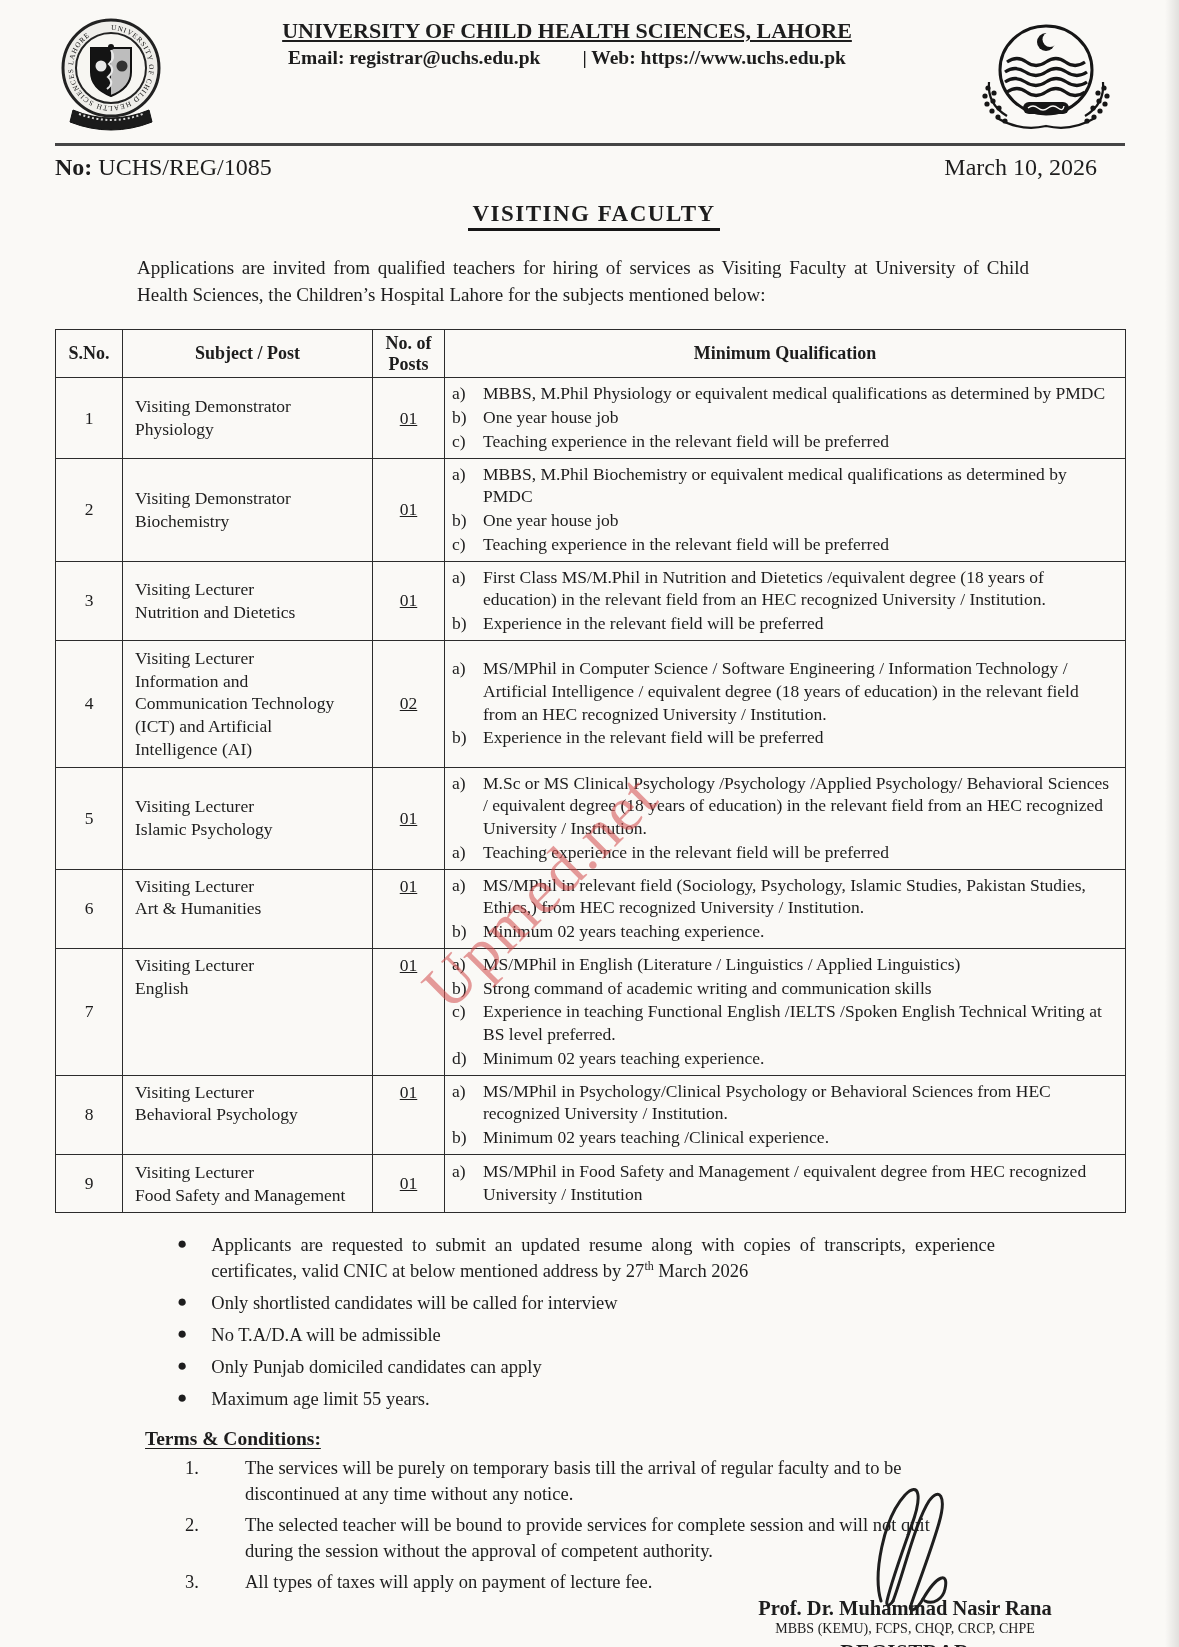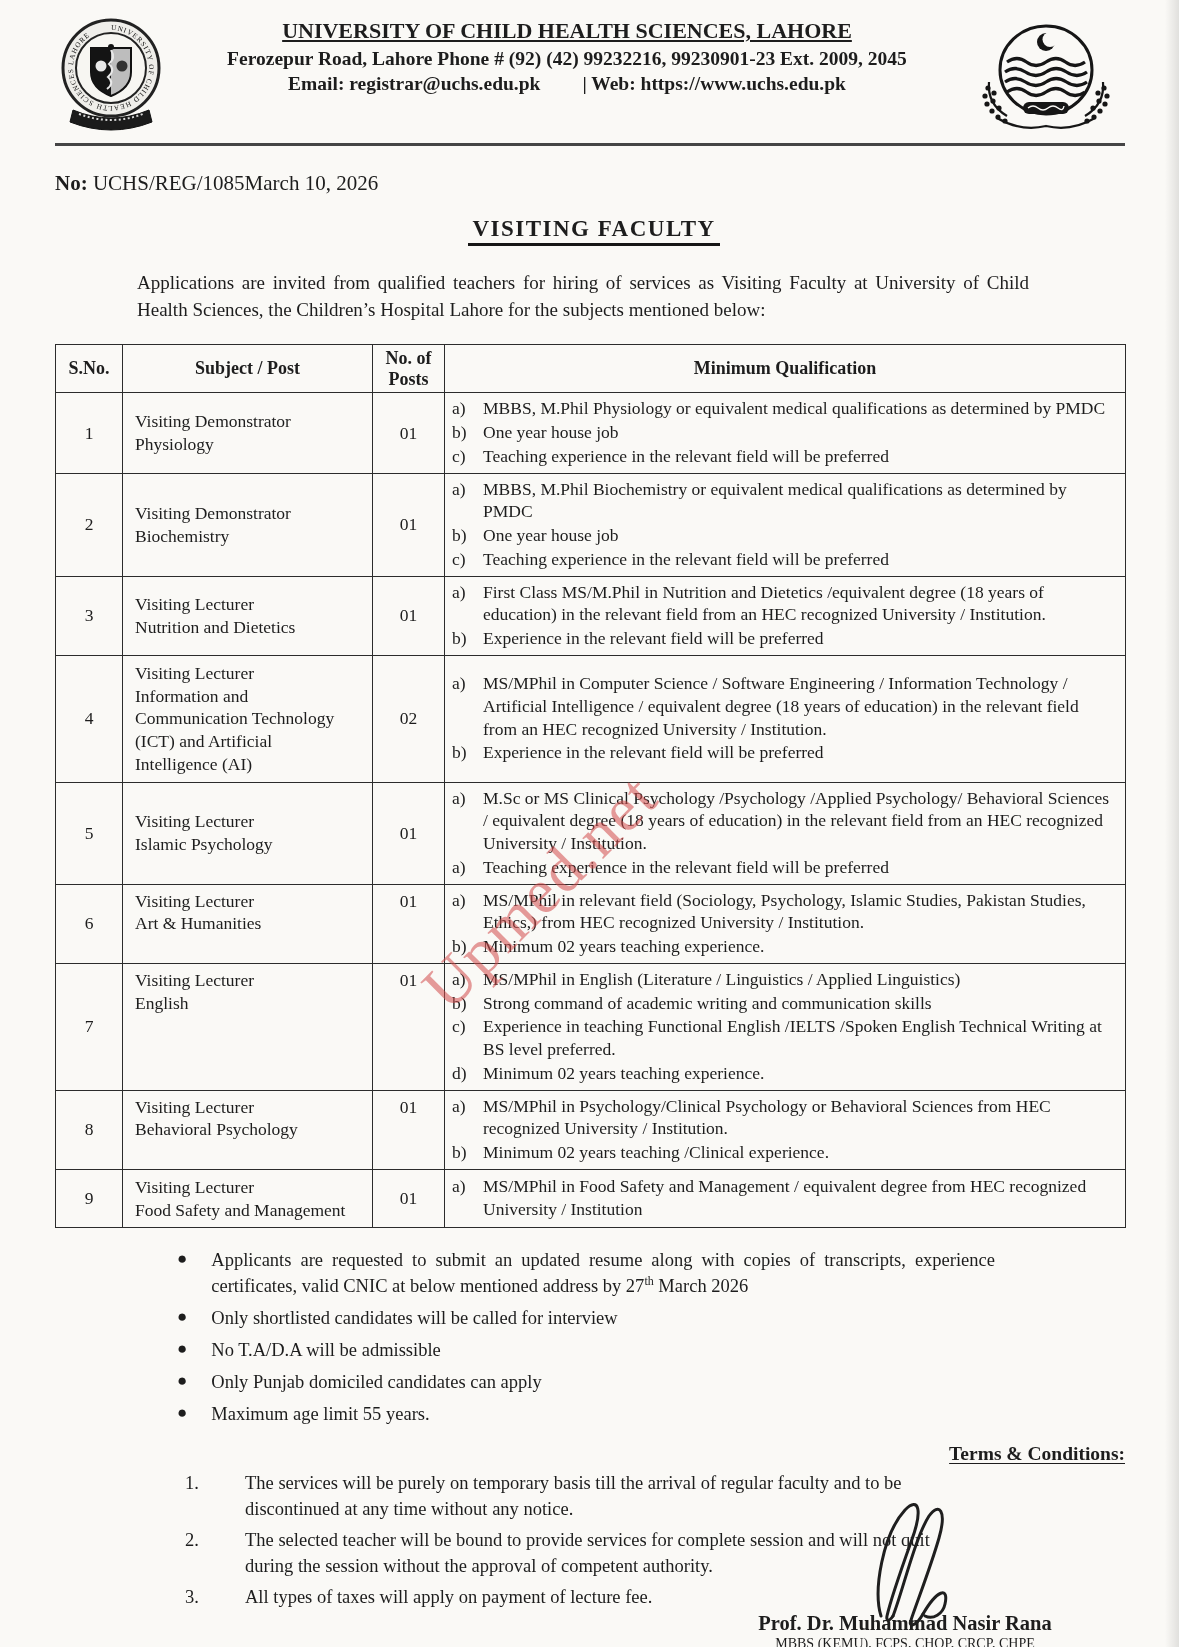--- a/index.html
+++ b/index.html
@@ -19,56 +19,56 @@
   .logo-right{width:158px;height:120px;flex:0 0 auto;margin-top:4px;}
   .hdr-center{flex:1;text-align:center;padding-top:4px;}
   .hdr-office{font-size:27px;font-weight:bold;letter-spacing:.5px;}
   .hdr-univ{font-size:22px;font-weight:bold;margin-top:0;text-decoration:underline;}
   .hdr-phone{font-size:19.5px;font-weight:bold;margin-top:4px;}
   .hdr-emailweb{font-size:19.5px;font-weight:bold;margin-top:3px;
     display:flex;justify-content:center;gap:42px;}
   .divider{border-top:3px solid #454545;margin-top:5px;}
 
   
-  .ref-row{display:flex;justify-content:flex-start;align-items:baseline;
-    font-size:21px;margin-top:25px;}
+  .ref-row{display:flex;justify-content:space-between;align-items:baseline;
+    font-size:24px;margin-top:8px;}
   .ref-no b{font-weight:bold;}
   .ref-date{margin-right:28px;}
 
   
   .title-wrap{text-align:center;margin-top:20px;}
   .title{display:inline-block;font-size:23px;font-weight:bold;letter-spacing:1.5px;
     border-bottom:3px solid #161616;padding:0 4px 1px 4px;margin-left:8px;}
   .intro{margin:24px 96px 0 82px;font-size:19px;line-height:1.42;text-align:justify;}
 
   
   table.fac{border-collapse:collapse;margin-top:20px;width:1070px;table-layout:fixed;}
   table.fac th,table.fac td{border:1.7px solid #2c2c2c;}
   table.fac th{font-size:18px;font-weight:bold;text-align:center;padding:3px 2px;line-height:1.15;}
   col.c1{width:67px;} col.c2{width:250px;} col.c3{width:72px;} col.c4{width:681px;}
   td{font-size:17.5px;line-height:1.3;}
   td.c-sno{text-align:center;vertical-align:middle;}
   td.c-subject{vertical-align:middle;padding:6px 6px 6px 12px;}
-  td.c-posts{text-align:center;vertical-align:middle;}
+  td.c-posts{text-align:center;vertical-align:middle;text-decoration:underline;}
   td.c-qual{vertical-align:middle;padding:3px 8px 4px 7px;}
   tr.top td.c-subject,tr.top td.c-posts{vertical-align:top;padding-top:5px;}
   .qual{display:flex;gap:7px;margin:1px 0;}
   .qual .lbl{flex:0 0 24px;}
   .qual .txt{flex:1;}
 
   
   .notes{margin:20px 130px 0 122px;}
   .note{display:flex;gap:24px;font-size:18.5px;line-height:1.35;margin-bottom:7px;}
   .note .dot{flex:0 0 10px;font-size:17px;}
   .note .body{flex:1;text-align:justify;}
   sup{font-size:12px;}
 
   
-  .terms-head{margin:16px 0 6px 59px;font-size:19.5px;font-weight:bold;
-    text-decoration:underline;text-underline-offset:3px;text-align:right;}
+  .terms-head{margin:16px 0 6px 90px;font-size:19.5px;font-weight:bold;
+    text-decoration:underline;text-underline-offset:3px;}
   .terms{margin:0 150px 0 130px;}
   .term{display:flex;gap:38px;font-size:18.5px;line-height:1.4;margin-bottom:5px;}
   .term .num{flex:0 0 22px;}
   .term .body{flex:1;}
 
   
   .sig-block{position:relative;width:380px;margin:-4px 0 0 660px;text-align:center;}
   .sig-svg{position:absolute;left:138px;top:-118px;width:120px;height:138px;}
   .sig-name{font-size:20.5px;font-weight:bold;}
   .sig-creds{font-size:14px;margin-top:1px;}
@@ -100,21 +100,20 @@
         <path d="M 56 36 q 5 8 -2 14 q 7 6 -1 13 q 7 6 -1 12" fill="none" stroke="#e8e8e8" stroke-width="2"></path>
         <circle cx="56" cy="33" r="3" fill="#141414"></circle>
         <circle cx="46" cy="52" r="5.5" fill="#e9e9e9"></circle>
         <circle cx="67" cy="52" r="5.5" fill="#333"></circle>
         <path d="M 18 96 q 38 16 76 0 l 3 12 q -41 16 -82 0 Z" fill="#1b1b1b" stroke="#111" stroke-width="1"></path>
         <path d="M 24 100 q 32 12 64 0" fill="none" stroke="#d9d9d9" stroke-width="2" stroke-dasharray="2 2.5"></path>
       </svg>
     </div>
     <div class="hdr-center">
       <div class="hdr-univ">UNIVERSITY OF CHILD HEALTH SCIENCES, LAHORE</div>
-      <div class="hdr-phone">Ferozepur Road, Lahore Phone # (92) (42) 99232216, 99230901-23 Ext. 2009, 2045</div>
       <div class="hdr-emailweb">
         <span>Email: registrar@uchs.edu.pk</span>
         <span>| Web: https://www.uchs.edu.pk</span>
       </div>
     </div>
     <div class="logo-right">
       <svg viewBox="0 0 158 120" width="158" height="120">
         <ellipse cx="79" cy="52" rx="46" ry="44" fill="none" stroke="#161616" stroke-width="3"></ellipse>
         <circle cx="79" cy="24" r="9" fill="#161616"></circle>
         <circle cx="83" cy="21.5" r="7.5" fill="#faf9f6"></circle>

